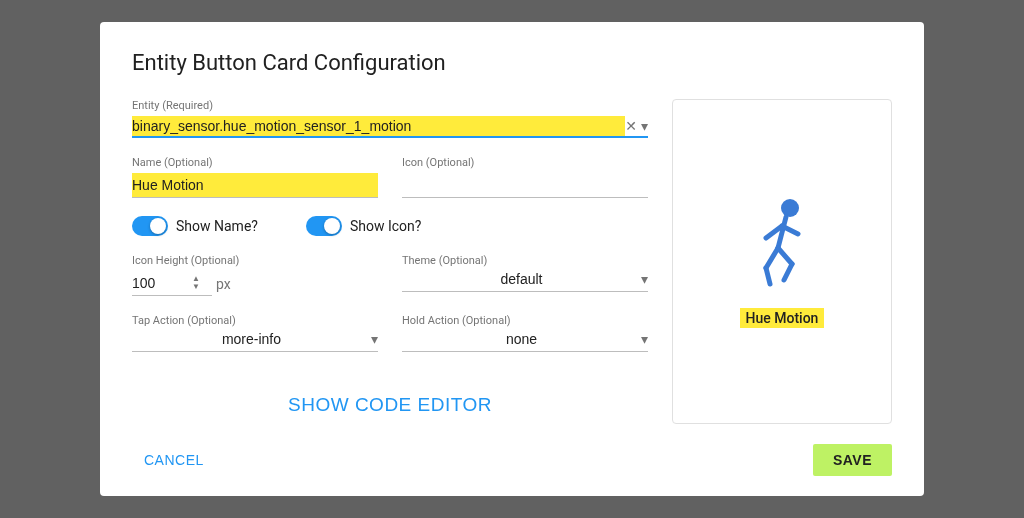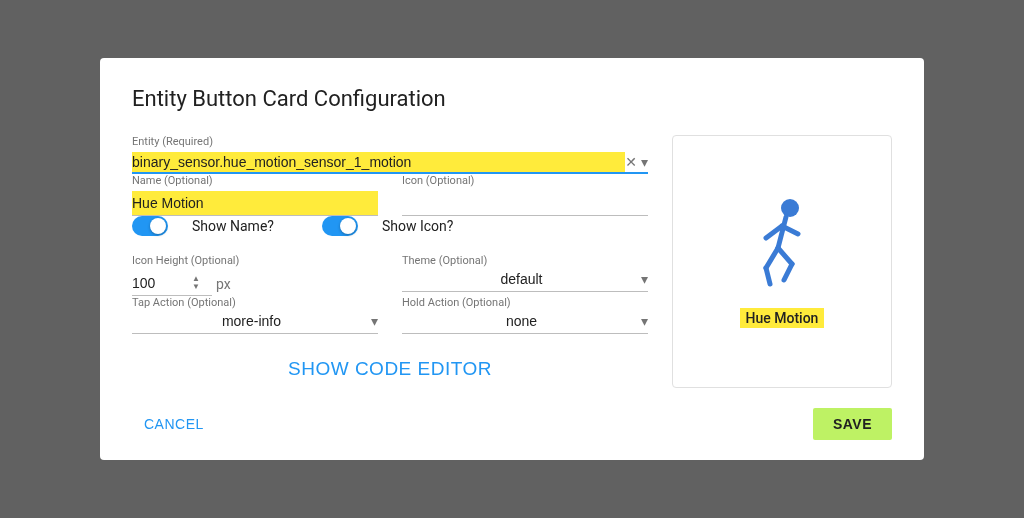--- a/index.html
+++ b/index.html
@@ -57,20 +57,21 @@
       background: #ffeb3b;
       color: #212121;
       font-size: 14px;
       font-weight: 500;
       padding: 2px 6px;
     }
 
     
 
     .field-group {
+      margin-bottom: 18px;
     }
 
     .field-label {
       font-size: 11px;
       color: #757575;
       margin-bottom: 4px;
       display: block;
     }
 
     .field-row {
@@ -132,21 +133,21 @@
     .toggle-row {
       display: flex;
       align-items: center;
       gap: 48px;
       margin-bottom: 18px;
     }
 
     .toggle-item {
       display: flex;
       align-items: center;
-      gap: 24px;
+      gap: 8px;
     }
 
     .toggle-label {
       font-size: 14px;
       color: #212121;
     }
 
     .toggle {
       width: 36px;
       height: 20px;

